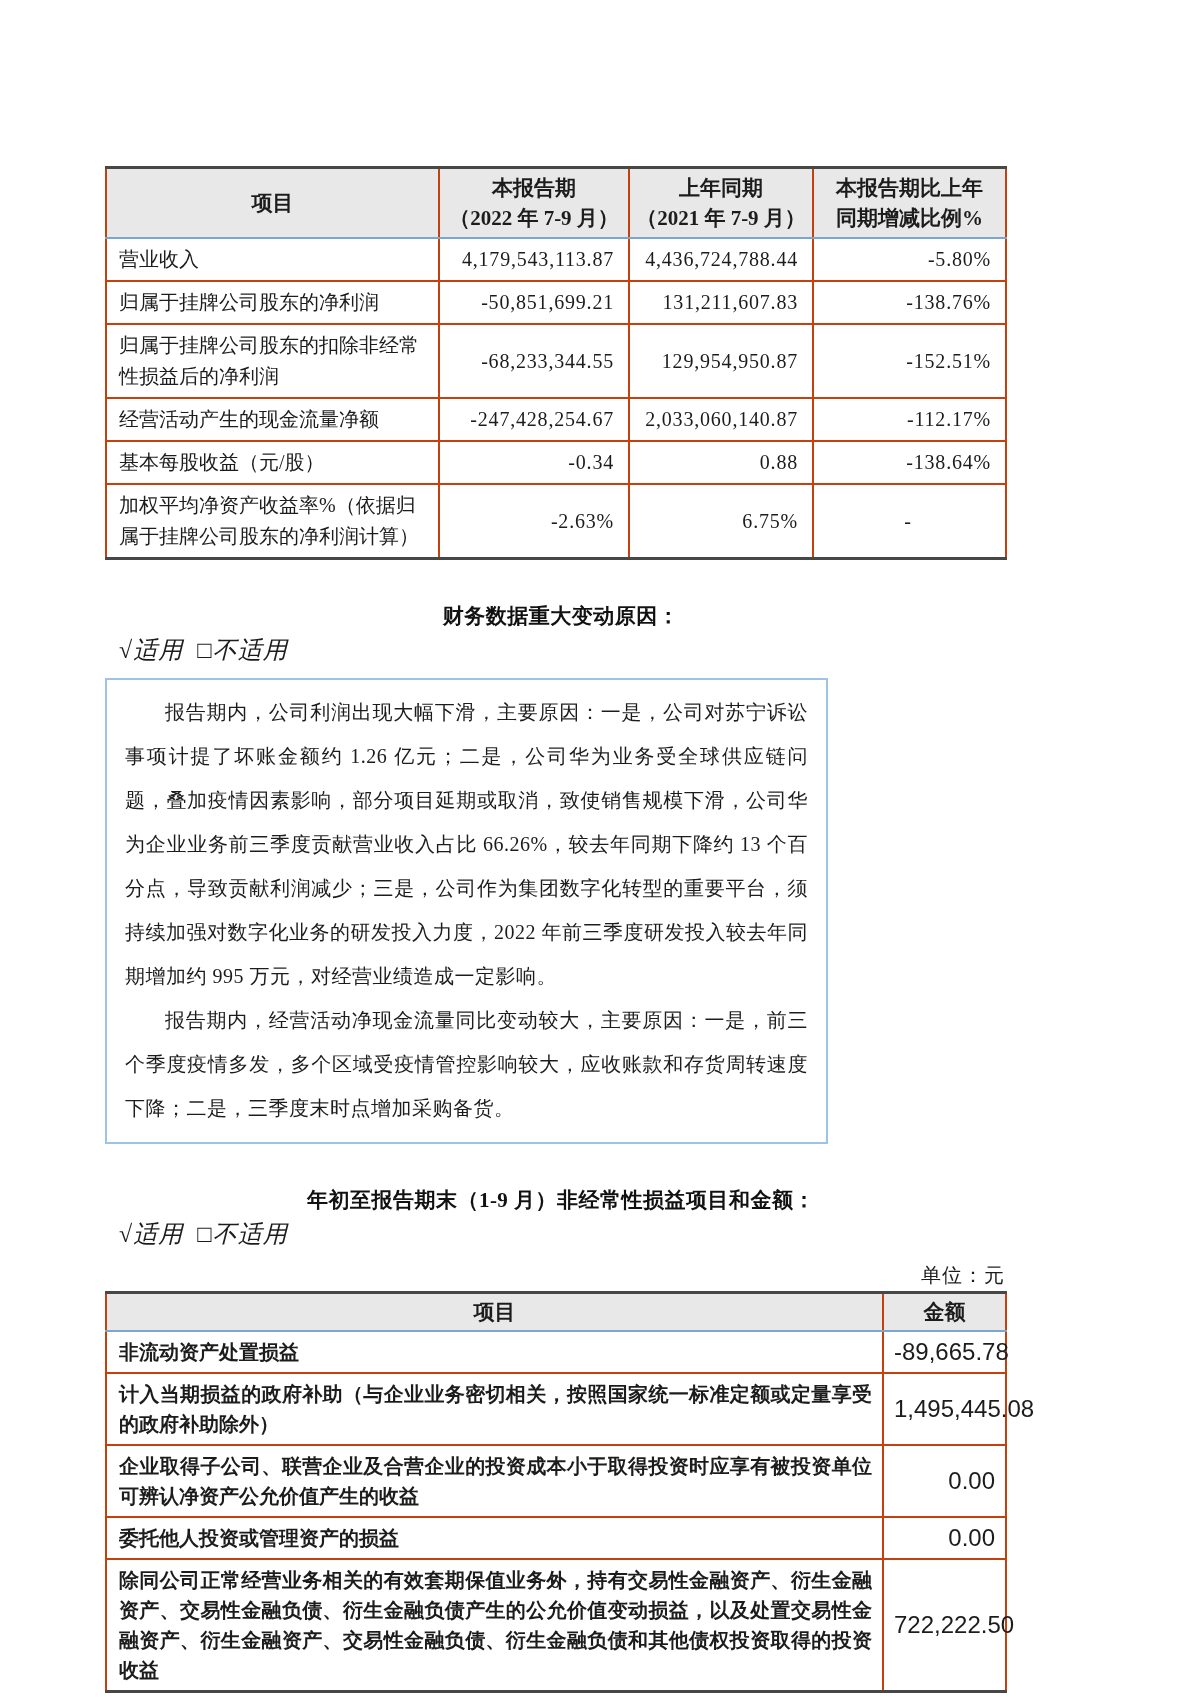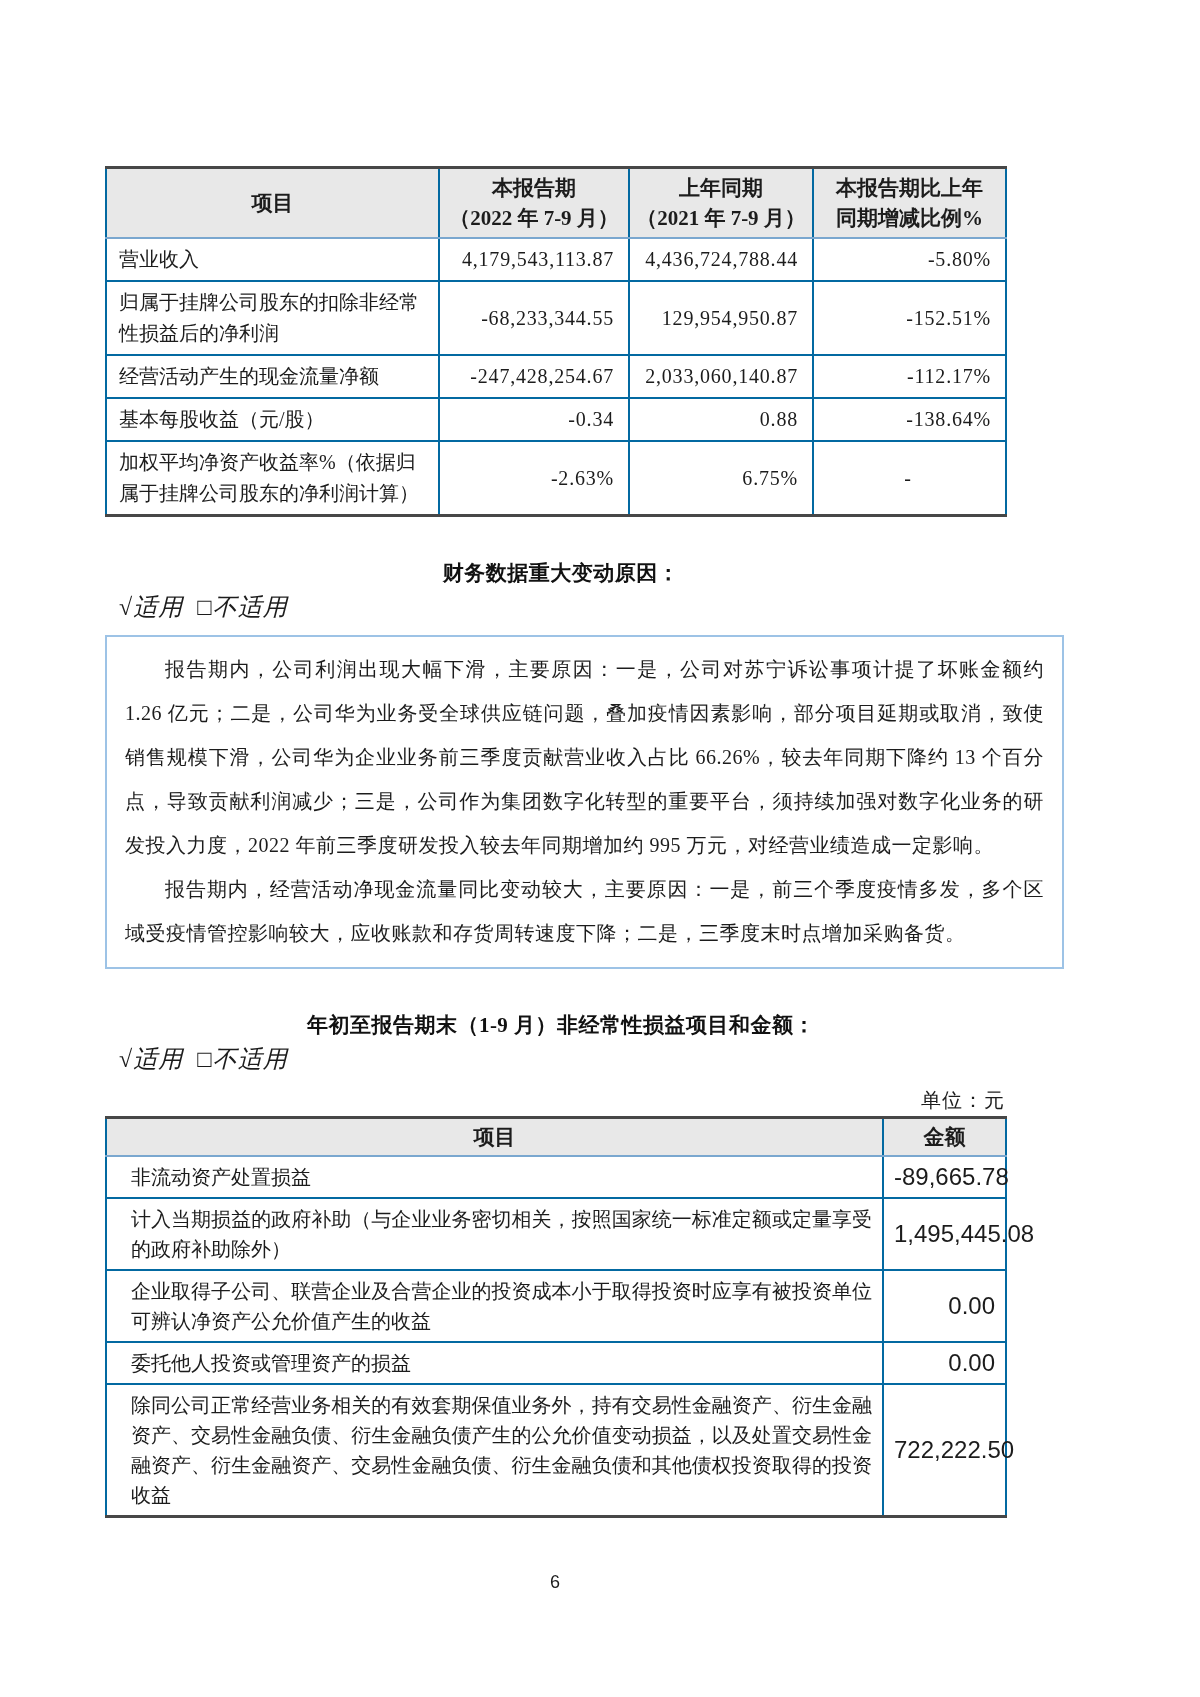--- a/index.html
+++ b/index.html
@@ -8,21 +8,21 @@
     width: 1200px; height: 1697px;
     font-family: "Liberation Serif", "DejaVu Serif", serif;
     color: #1c1c1c;
     position: relative;
   }
   .page { width: 1200px; height: 1697px; position: relative; overflow: hidden; }
   .content { width: 900px; margin-left: 105px; padding-top: 166px; }
 
   
   table { border-collapse: collapse; width: 900px; table-layout: fixed; }
-  td, th { border: 2px solid #0369a1; vertical-align: middle; }
+  td, th { border: 2px solid #c2410c; vertical-align: middle; }
   thead th {
     background: #e8e8e8;
     font-weight: bold;
     text-align: center;
     font-size: 21px;
     line-height: 30px;
     border-top: 3px solid #474747;
     border-bottom: 2px solid #7aa7cf;
     padding: 4px 6px;
   }
@@ -49,42 +49,42 @@
     letter-spacing: 1px;
     font-style: italic;
   }
   .applicability .not-app { margin-left: 14px; }
 
   
   .reason-box {
     margin-top: 12px;
     border: 2px solid #9dc3e6;
     padding: 10px 18px 12px 18px;
-    width: 959px;
+    width: 723px;
   }
   .reason-box p {
     font-size: 20px;
     line-height: 44px;
     text-indent: 2em;
     text-align: justify;
     letter-spacing: 0.5px;
   }
 
   
   .unit-label {
     margin-top: 12px;
     margin-bottom: 2px;
     text-align: right;
     font-size: 20px;
     letter-spacing: 1px;
   }
 
   
   .t2 td { font-size: 20px; line-height: 30px; padding: 5px 10px; }
-  .t2 td.item { text-align: left; padding-left: 24px; text-align: justify; }
+  .t2 td.item { text-align: left; padding-left: 12px; text-align: justify; font-weight: bold; }
   .t2 td.amount {
     text-align: right; padding-right: 10px;
     font-family: "Liberation Sans", "DejaVu Sans", sans-serif;
     font-size: 24px;
   }
   .t2 thead th { padding: 3px 6px; }
 
   
   .page-number {
     position: absolute;
@@ -127,20 +127,26 @@
         </tr>
       </thead>
       <tbody>
         <tr>
           <td class="item">营业收入</td>
           <td class="num">4,179,543,113.87</td>
           <td class="num">4,436,724,788.44</td>
           <td class="num">-5.80%</td>
         </tr>
         <tr>
+          <td class="item">归属于挂牌公司股东的净利润</td>
+          <td class="num">-50,851,699.21</td>
+          <td class="num">131,211,607.83</td>
+          <td class="num">-138.76%</td>
+        </tr>
+        <tr>
           <td class="item">归属于挂牌公司股东的扣除非经常性损益后的净利润</td>
           <td class="num">-68,233,344.55</td>
           <td class="num">129,954,950.87</td>
           <td class="num">-152.51%</td>
         </tr>
         <tr>
           <td class="item">经营活动产生的现金流量净额</td>
           <td class="num">-247,428,254.67</td>
           <td class="num">2,033,060,140.87</td>
           <td class="num">-112.17%</td>

